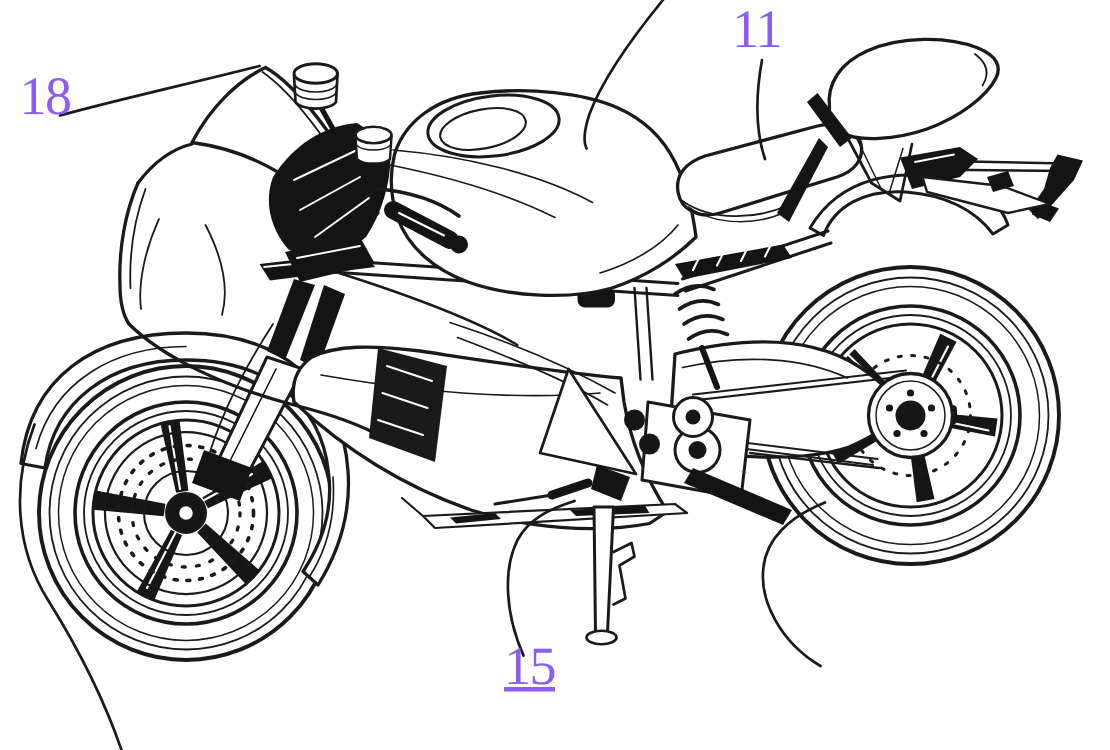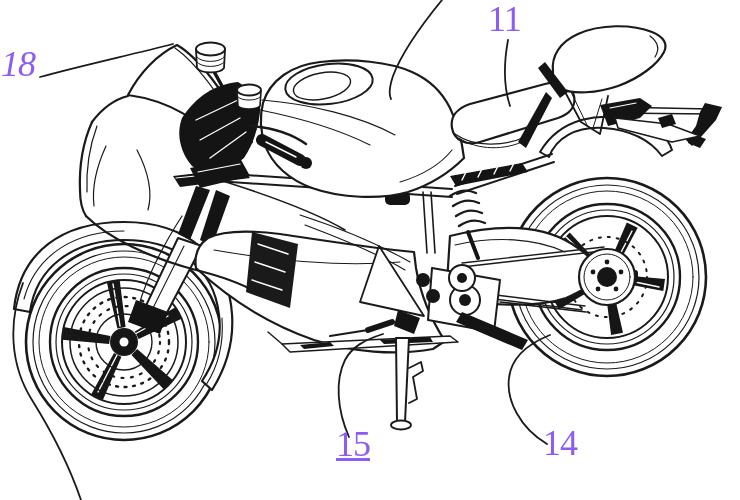--- a/index.html
+++ b/index.html
@@ -234,17 +234,16 @@
   <g stroke-width="1.8">
     <path d="M40,77 C80,66 130,55 173,44"></path>
     <path d="M508,40 C504,62 503,85 510,106"></path>
     <path d="M349,437 C337,410 335,380 345,360 C352,347 364,340 383,334"></path>
     <path d="M547,444 C520,428 506,400 509,378 C511,360 525,345 550,335"></path>
     <path d="M442,0 C424,22 402,52 393,76 C389,88 389,95 391,99"></path>
     <path d="M23,283 C8,322 10,365 32,400 C52,432 70,468 81,500"></path>
   </g>
 </svg>
 
-<div class="ref" style="left:1px;top:46px;font-style:italic;">18</div>
+<div class="ref" style="left:13px;top:46px;">18</div>
 <div class="ref" style="left:488px;top:1px;">11</div>
 <div class="ref" style="left:336px;top:426px;text-decoration:underline;">15</div>
-<div class="ref" style="left:543px;top:425px;">14</div>
 </div>
 
 </body></html>

